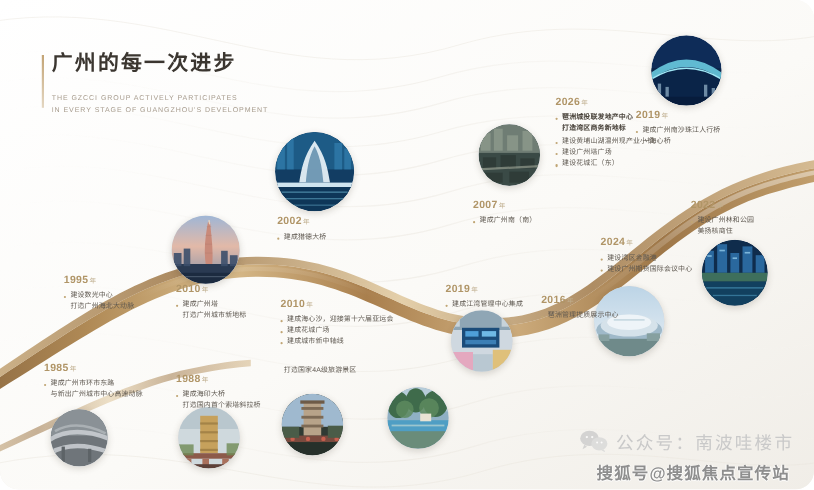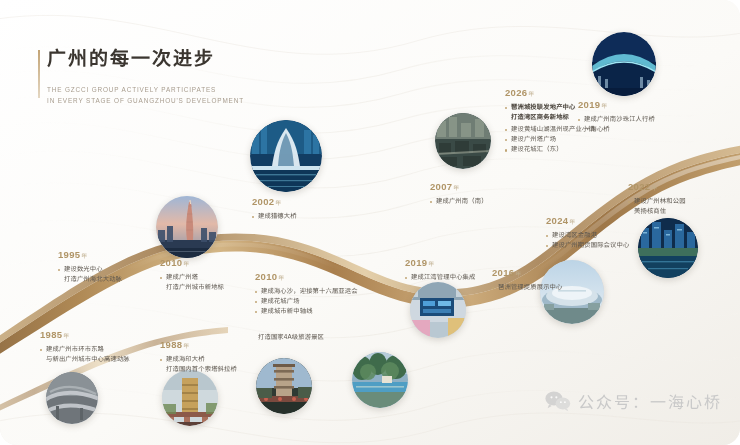--- a/index.html
+++ b/index.html
@@ -668,16 +668,17 @@
       <path d="M27 22 L28.6 25.6 L24.4 23.6 Z" fill="#d6d6d6"></path>
       <g fill="#fbfbfb">
           <circle cx="8" cy="8.5" r="1.3"></circle>
           <circle cx="14" cy="8.5" r="1.3"></circle>
         </g>
       <g fill="#ffffff">
           <circle cx="19.5" cy="14.5" r="1.1"></circle>
           <circle cx="24.5" cy="14.5" r="1.1"></circle>
         </g>
     </svg>
-    <span>公众号：一海心桥</span>
-  </div>
+    <span>公众号：南波哇楼市</span>
+  </div>
+  <div class="wm2">搜狐号@搜狐焦点宣传站</div>
 
 </div>
 
 </body></html>

